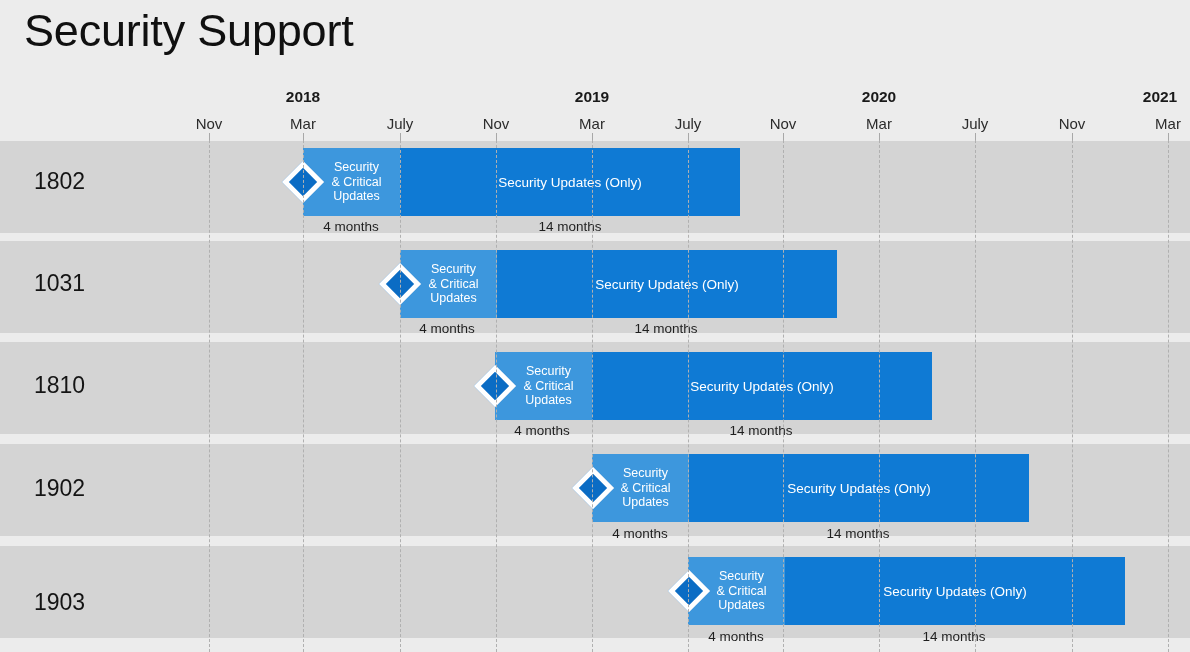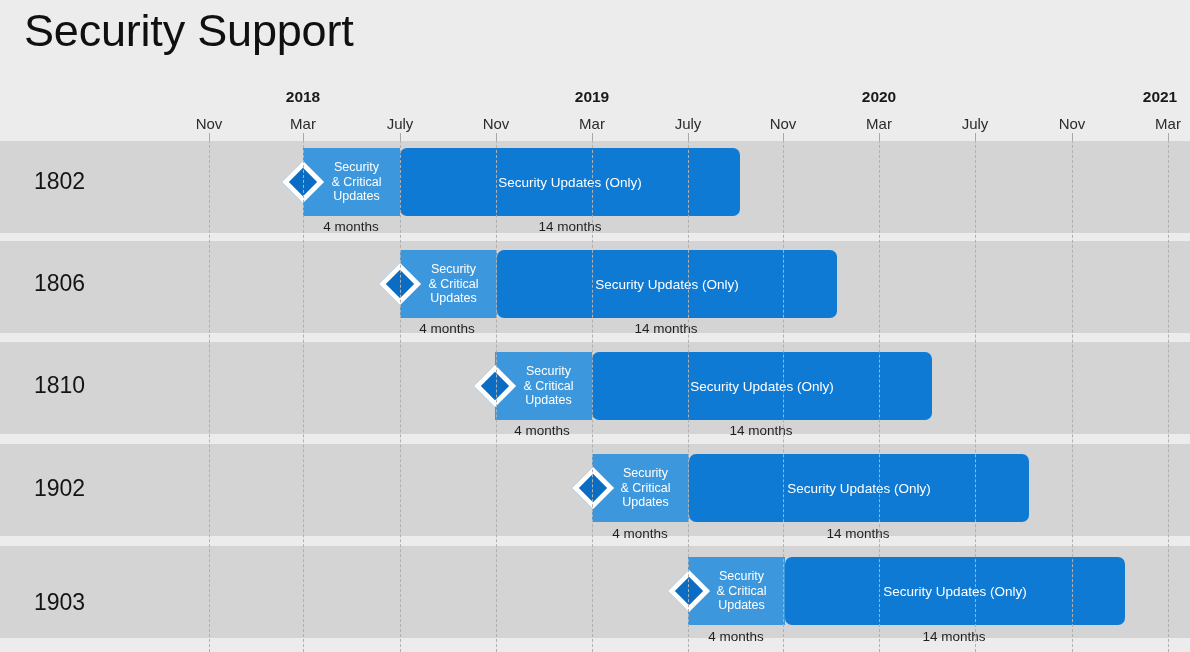--- a/index.html
+++ b/index.html
@@ -116,21 +116,20 @@
     display: flex;
     align-items: center;
     justify-content: center;
     box-sizing: border-box;
   }
   .seg-primary {
     background: #3d97dd;
   }
   .seg-secondary {
     background: #0f7ad4;
-    border-radius: 7px;
   }
   .seg-primary .seg-text {
     color: #ffffff;
     font-size: 12.5px;
     line-height: 1.18;
     text-align: center;
     padding-left: 14px;
     padding-right: 4px;
     white-space: pre-line;
   }
@@ -178,21 +177,21 @@
 Updates</span>
         </div>
         <div class="seg seg-secondary" style="left: 400px; width: 340px; background: rgb(15, 122, 212);">
           <span class="seg-text">Security Updates (Only)</span>
         </div>
       </div>
       <div class="milestone" style="left: 288px; top: 166px; background: rgb(11, 108, 196); border-color: rgb(255, 255, 255);"></div>
       <div class="duration" style="left: 351px; top: 218px;">4 months</div>
       <div class="duration" style="left: 570px; top: 218px;">14 months</div>
       <div class="row-band" style="top: 240px; height: 92px; background: rgb(212, 212, 212);"></div>
-      <div class="row-label" style="top: 269px;">1806</div>
+      <div class="row-label" style="top: 269px;">1031</div>
       <div class="bar-group" style="top: 249px; left: 0px; width: 1190px;">
         <div class="seg seg-primary" style="left: 400px; width: 97px; background: rgb(61, 151, 221);">
           <span class="seg-text">Security
 &amp; Critical
 Updates</span>
         </div>
         <div class="seg seg-secondary" style="left: 497px; width: 340px; background: rgb(15, 122, 212);">
           <span class="seg-text">Security Updates (Only)</span>
         </div>
       </div>

